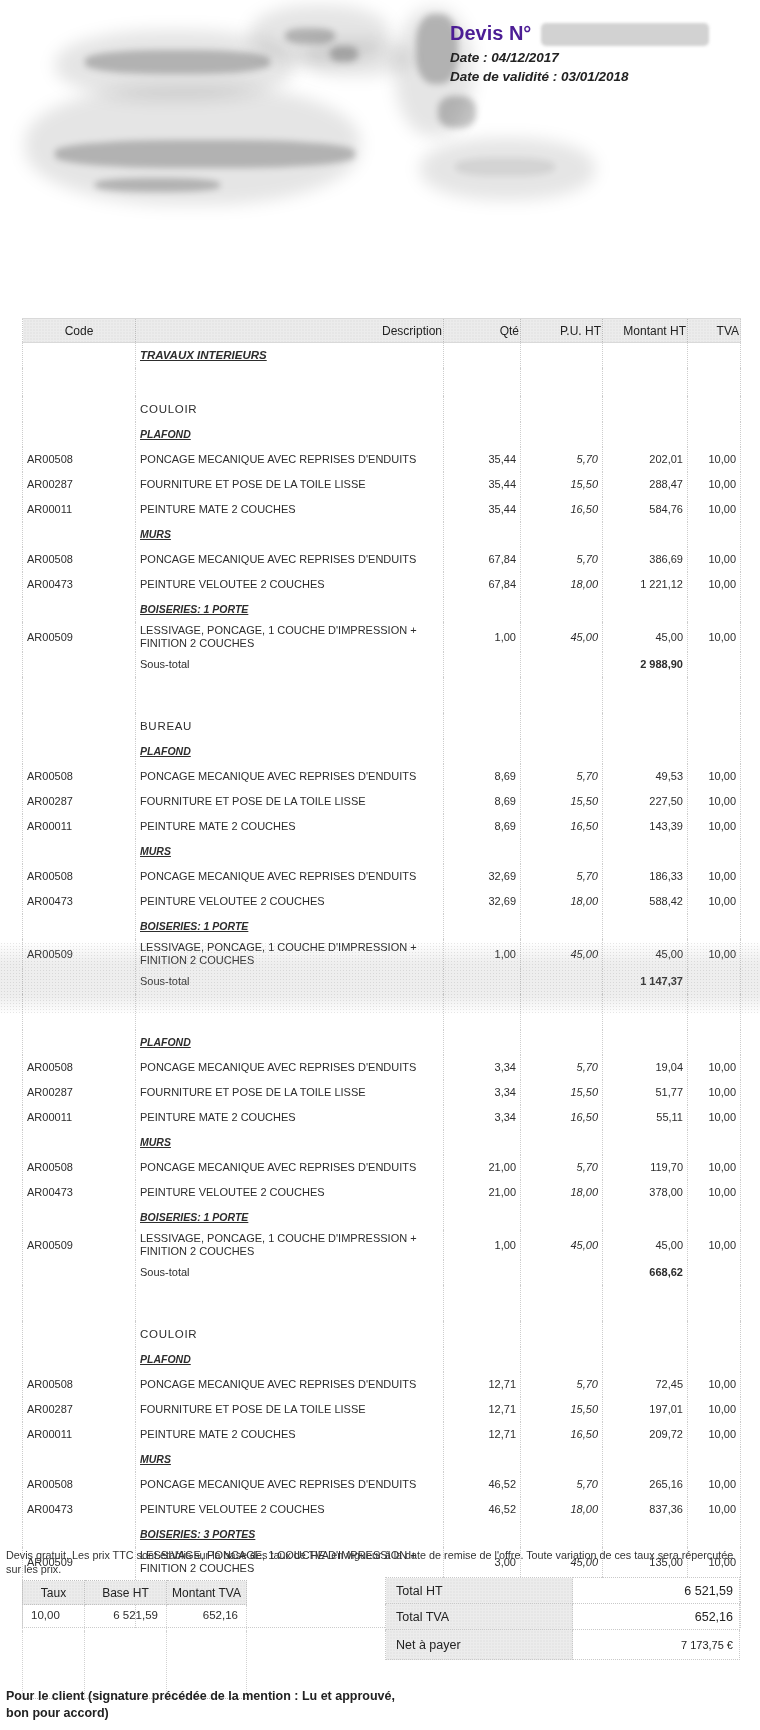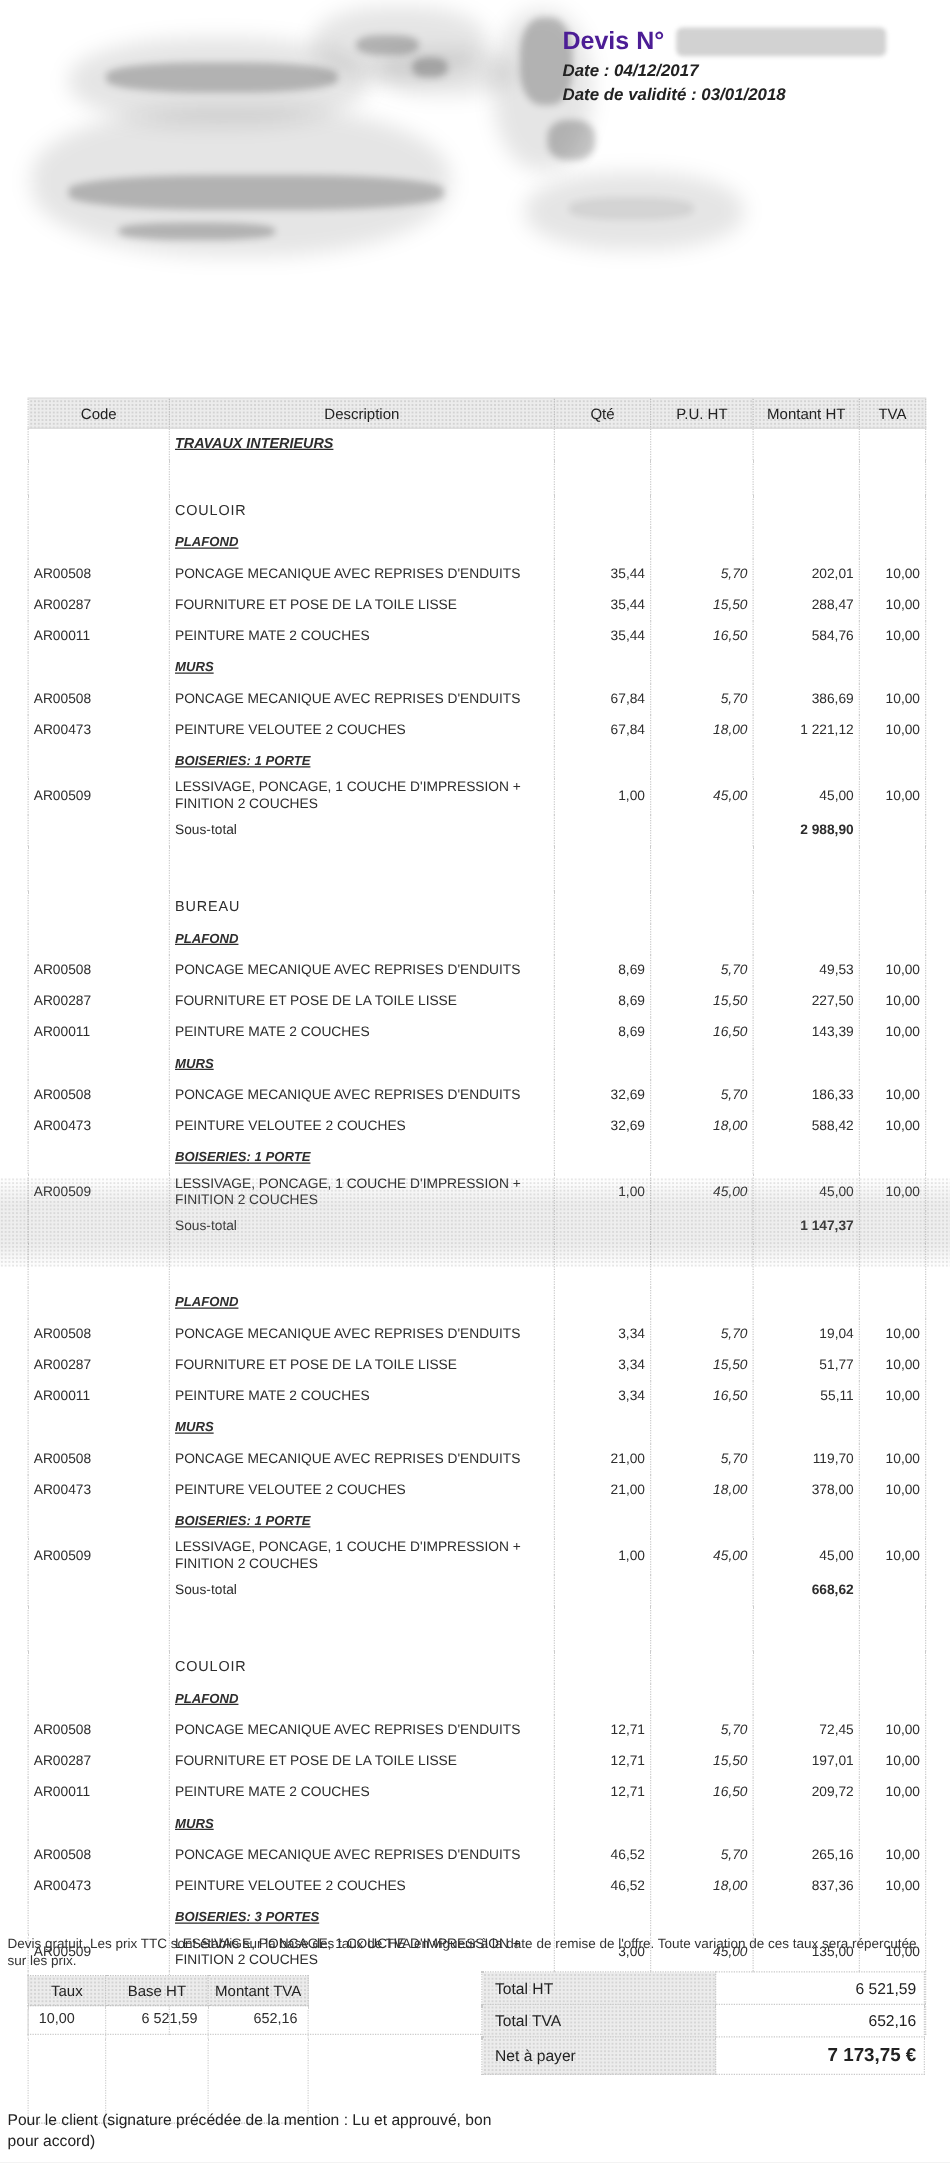--- a/index.html
+++ b/index.html
@@ -26,21 +26,21 @@
     border-collapse:collapse;table-layout:fixed;
     border-left:1px dotted #cccccc;border-right:1px dotted #cccccc;border-bottom:1px dotted #cccccc;
   }
   .q-table th{
     height:21px;font-size:12px;font-weight:normal;color:#222;text-align:center;
     background-color:#ececec;
     background-image:radial-gradient(rgba(120,120,120,0.22) 0.8px, transparent 0.9px);
     background-size:3px 3px;
     border-top:1px solid #d9d9d9;border-bottom:1px solid #d9d9d9;
   }
-  .q-table th + th{border-left:1px dotted #bdbdbd;}
+  .q-table th + th{border-left:1px dotted #bdbdbd;text-align:right;}
   .q-table td{
     height:21px;font-size:11px;line-height:13px;vertical-align:middle;
     padding:2px 4px;color:#2d2d2d;overflow:hidden;
   }
   .q-table td:nth-child(n+2){border-left:1px dotted #cdcdcd;}
   .c-code{padding-left:3px;}
   .c-desc{padding-left:6px;}
   .c-qty,.c-pu,.c-mt,.c-tva{text-align:right;}
   .c-qty{padding-right:7px;}
   .c-pu{padding-right:9px;font-style:italic;}
@@ -88,23 +88,23 @@
   }
   .totals-table td{border:1px dotted #c9c9c9;font-size:12.5px;color:#222;}
   .totals-label{
     width:175px;height:23px;padding-left:10px;
     background-color:#ececec;
     background-image:radial-gradient(rgba(120,120,120,0.20) 0.8px, transparent 0.9px);
     background-size:3px 3px;
   }
   .totals-value{text-align:right;padding-right:6px;background:#fff;}
   .row-net td{height:27px;}
-  .row-net .totals-value{font-size:15px;font-weight:bold;text-align:right;}
-
-  .signature{position:absolute;left:6px;top:1688px;width:392px;font-size:12.5px;font-weight:normal;line-height:17px;color:#222;}
+  .row-net .totals-value{font-size:11px;font-weight:normal;text-align:right;}
+
+  .signature{position:absolute;left:6px;top:1688px;width:392px;font-size:12.5px;font-weight:bold;line-height:17px;color:#222;}
 </style>
 </head>
 <body>
 
 <div id="page">
 
   <div>
     <div class="blob" style="left:55px;top:30px;width:240px;height:70px;"></div>
     <div class="core" style="left:85px;top:50px;width:185px;height:24px;"></div>
     <div class="blob" style="left:250px;top:5px;width:140px;height:58px;"></div>

